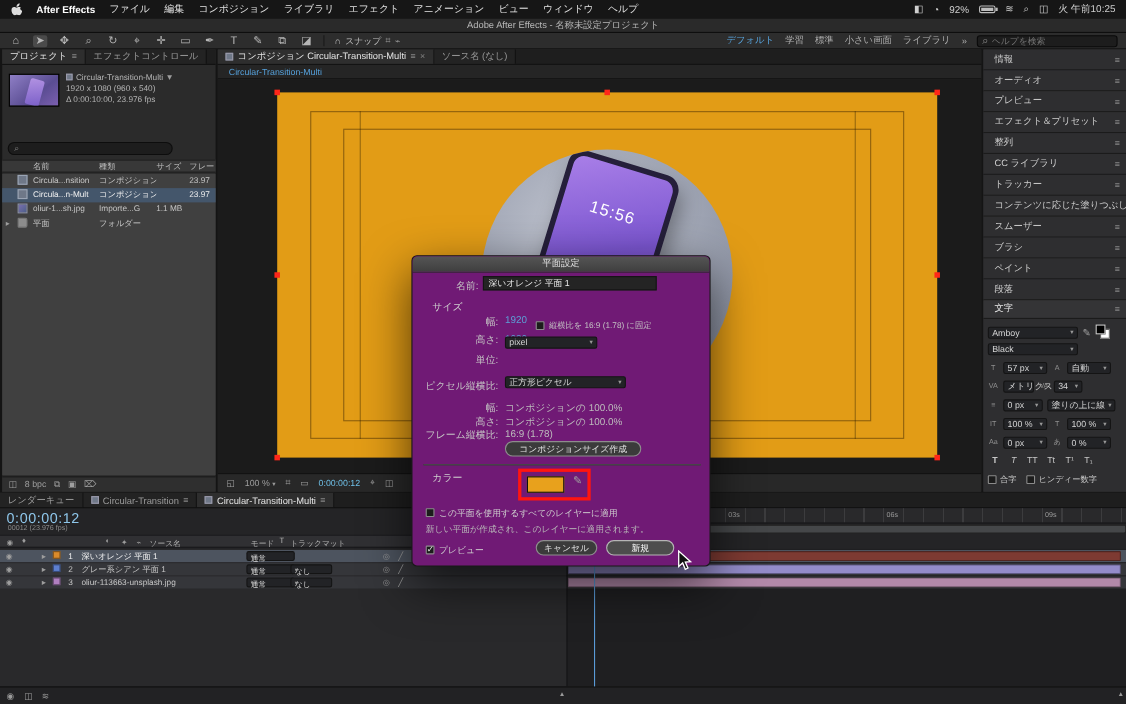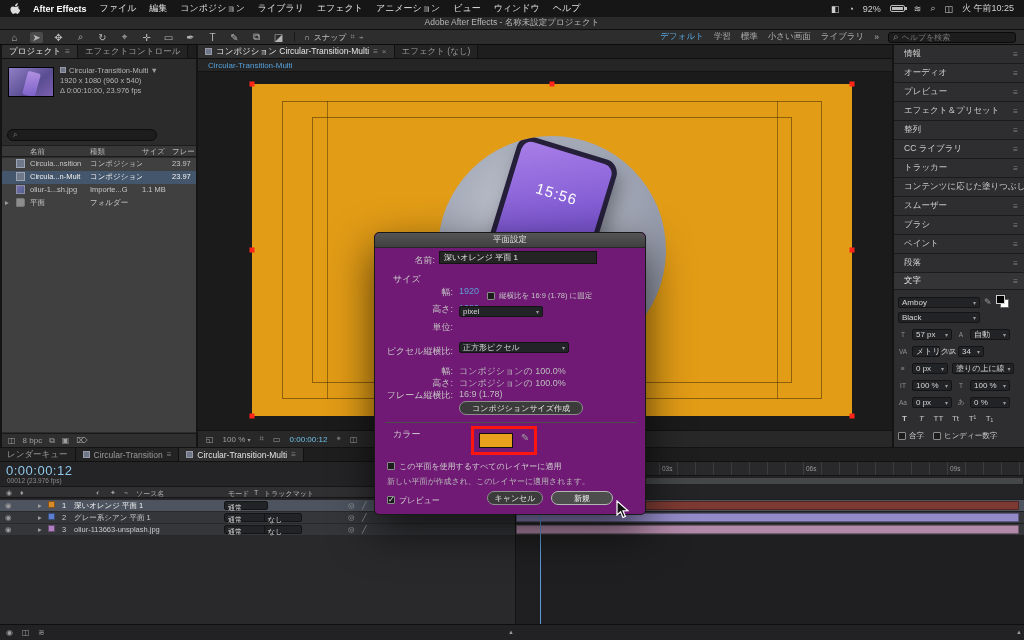--- a/index.html
+++ b/index.html
@@ -280,21 +280,21 @@
 
   <section class="panel" style="left:198px; top:45px; width:694px; height:402px;">
     <div class="tabsbar">
       <div class="tab active">
         <span style="width:7px;height:7px;background:#6f7888;border:1px solid #99a;display:inline-block;"></span>
         <span>コンポジション Circular-Transition-Multi</span>
         <span class="pm">≡</span>
         <span class="pm">×</span>
       </div>
       <div class="tab">
-          <span>エフェクト (なし)</span>
+          <span>ソース名 (なし)</span>
         </div>
     </div>
     <div class="breadcrumb">
         <span>Circular-Transition-Multi</span>
       </div>
     <div class="viewarea">
       <div class="comp" style="background: rgb(226, 156, 22);">
         <div class="guide" style="left:5%; top:5%; width:90%; height:90%;"></div>
         <div class="guide" style="left:10%; top:10%; width:80%; height:80%;"></div>
         <div class="gv" style="left:12.5%; top:5%; height:90%;"></div>

